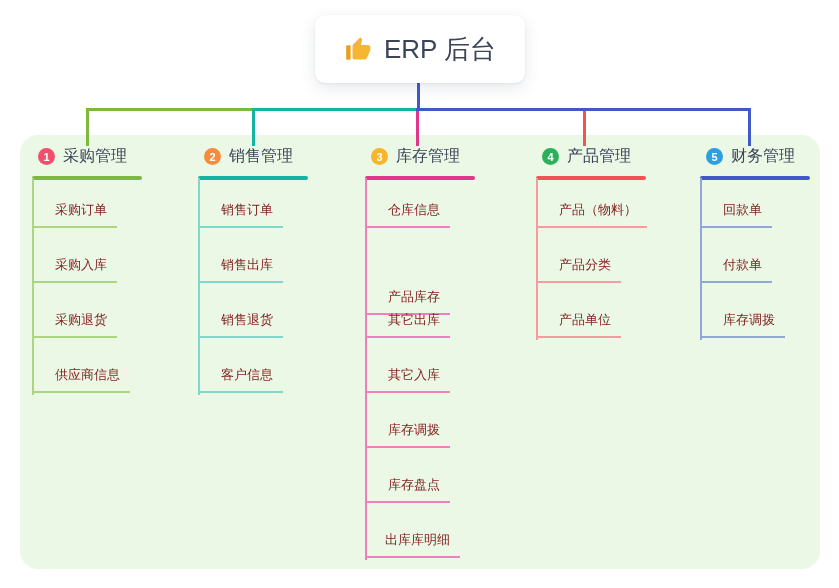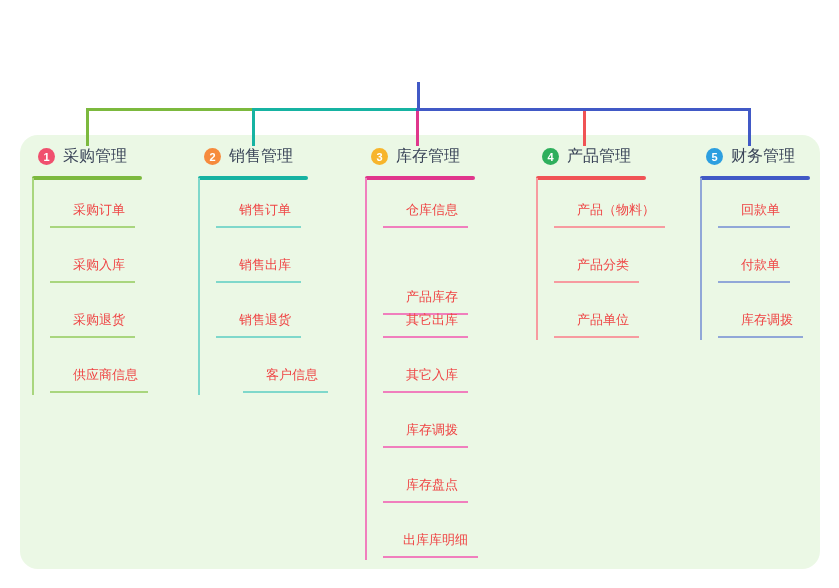--- a/index.html
+++ b/index.html
@@ -24,22 +24,22 @@
 
   
   .branch { position:absolute; top:146px; width:160px; z-index:2; }
   .branch-header { position:absolute; top:0; left:6px; display:flex; align-items:center; gap:8px;
                    cursor:pointer; }
   .badge { width:17px; height:17px; border-radius:50%; color:#fff; font-size:11px; font-weight:700;
            display:flex; align-items:center; justify-content:center; flex:0 0 auto; }
   .branch-label { font-size:16px; font-weight:500; color:#3b4559; white-space:nowrap; }
   .branch-underline { position:absolute; left:0; top:30px; width:110px; height:4px; border-radius:2px; }
   .spine { position:absolute; left:0; top:32px; width:2px; }
-  .leaf { position:absolute; left:18px; padding:0 10px 7px 23px; border-bottom:2px solid;
-          font-size:13px; color:#ef4444; white-space:nowrap; line-height:18px; cursor:pointer;font-family:Liberation Serif, serif; }
+  .leaf { position:absolute; left:0; padding:0 10px 7px 23px; border-bottom:2px solid;
+          font-size:13px; color:#7f1d1d; white-space:nowrap; line-height:18px; cursor:pointer;font-family:Liberation Serif, serif; }
   .b1 { left:32px; }  .b2 { left:198px; } .b3 { left:365px; } .b4 { left:536px; } .b5 { left:700px; }
   .lf0{top:55px;} .lf1{top:110px;} .lf2{top:165px;} .lf3{top:220px;}
   .lf4{top:275px;} .lf5{top:330px;} .lf6{top:385px;}
 </style>
 </head>
 <body>
 
 <div class="canvas">
 
   <div class="panel" style="background: rgb(235, 248, 229);"></div>
@@ -47,20 +47,27 @@
   <div class="line" style="left: 417px; top: 82px; width: 3px; height: 27px; background: rgb(65, 89, 198);"></div>
   <div class="line" style="left: 86px; top: 108px; width: 168px; height: 3px; background: rgb(124, 185, 62);"></div>
   <div class="line" style="left: 252px; top: 108px; width: 167px; height: 3px; background: rgb(22, 179, 162);"></div>
   <div class="line" style="left: 416px; top: 108px; width: 335px; height: 3px; background: rgb(65, 89, 198);"></div>
   <div class="line" style="left: 86px; top: 108px; width: 3px; height: 38px; background: rgb(124, 185, 62);"></div>
   <div class="line" style="left: 252px; top: 108px; width: 3px; height: 38px; background: rgb(22, 179, 162);"></div>
   <div class="line" style="left: 416px; top: 111px; width: 3px; height: 35px; background: rgb(224, 54, 140);"></div>
   <div class="line" style="left: 583px; top: 111px; width: 3px; height: 35px; background: rgb(240, 83, 85);"></div>
   <div class="line" style="left: 748px; top: 108px; width: 3px; height: 38px; background: rgb(65, 89, 198);"></div>
 
+  <div class="root-card">
+    <svg viewBox="0 0 24 24">
+      <path fill="#f5b731" d="M2 21h3.5V9H2v12zM22.6 10.6c0-1.1-.9-2-2-2h-6l.9-4.3.03-.32c0-.41-.17-.79-.44-1.06L14 1.9 7.9 8c-.37.36-.6.86-.6 1.4v9.6c0 1.1.9 2 2 2h8.5c.83 0 1.54-.5 1.84-1.22l2.8-6.55c.09-.23.16-.47.16-.73v-1.9z"></path>
+      <path fill="#e8a020" d="M2 21h3.5V9H2v12z"></path>
+    </svg>
+    <span>ERP 后台</span>
+  </div>
 
   <div class="branch b1">
     <div class="branch-header">
       <span class="badge" style="background: rgb(240, 80, 110);">1</span>
       <span class="branch-label">采购管理</span>
     </div>
     <div class="branch-underline" style="background: rgb(124, 185, 62);"></div>
     <div class="spine" style="height: 217px; background: rgb(169, 214, 126);"></div>
     <div class="leaf lf0" style="border-color: rgb(169, 214, 126);">采购订单</div>
     <div class="leaf lf1" style="border-color: rgb(169, 214, 126);">采购入库</div>
@@ -71,21 +78,21 @@
   <div class="branch b2">
     <div class="branch-header">
       <span class="badge" style="background: rgb(246, 139, 61);">2</span>
       <span class="branch-label">销售管理</span>
     </div>
     <div class="branch-underline" style="background: rgb(22, 179, 162);"></div>
     <div class="spine" style="height: 217px; background: rgb(127, 216, 203);"></div>
     <div class="leaf lf0" style="border-color: rgb(127, 216, 203);">销售订单</div>
     <div class="leaf lf1" style="border-color: rgb(127, 216, 203);">销售出库</div>
     <div class="leaf lf2" style="border-color: rgb(127, 216, 203);">销售退货</div>
-    <div class="leaf lf3" style="border-color: rgb(127, 216, 203); margin-left: 27px;">客户信息</div>
+    <div class="leaf lf3" style="border-color: rgb(127, 216, 203);">客户信息</div>
   </div>
 
   <div class="branch b3">
     <div class="branch-header">
       <span class="badge" style="background: rgb(247, 181, 44);">3</span>
       <span class="branch-label">库存管理</span>
     </div>
     <div class="branch-underline" style="background: rgb(224, 54, 140);"></div>
     <div class="spine" style="height: 382px; background: rgb(240, 127, 189);"></div>
     <div class="leaf lf0" style="border-color: rgb(240, 127, 189);">仓库信息</div>

